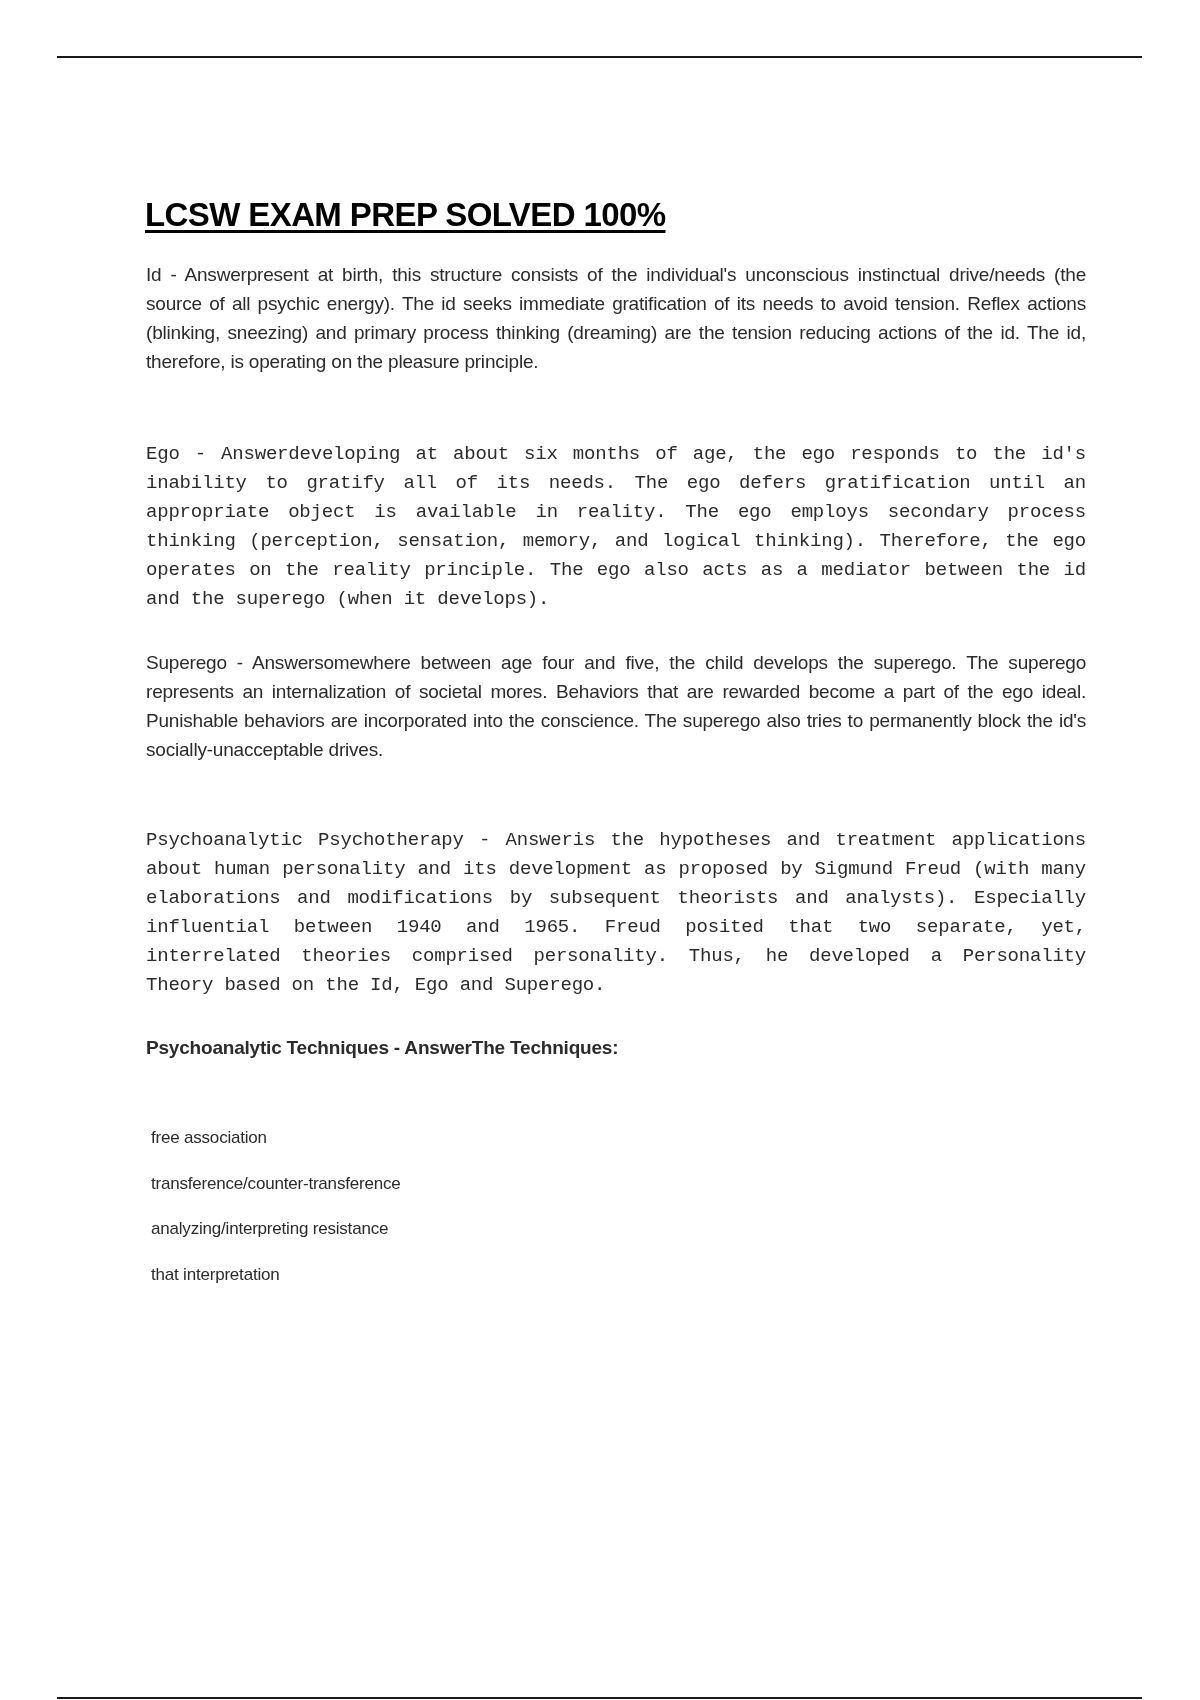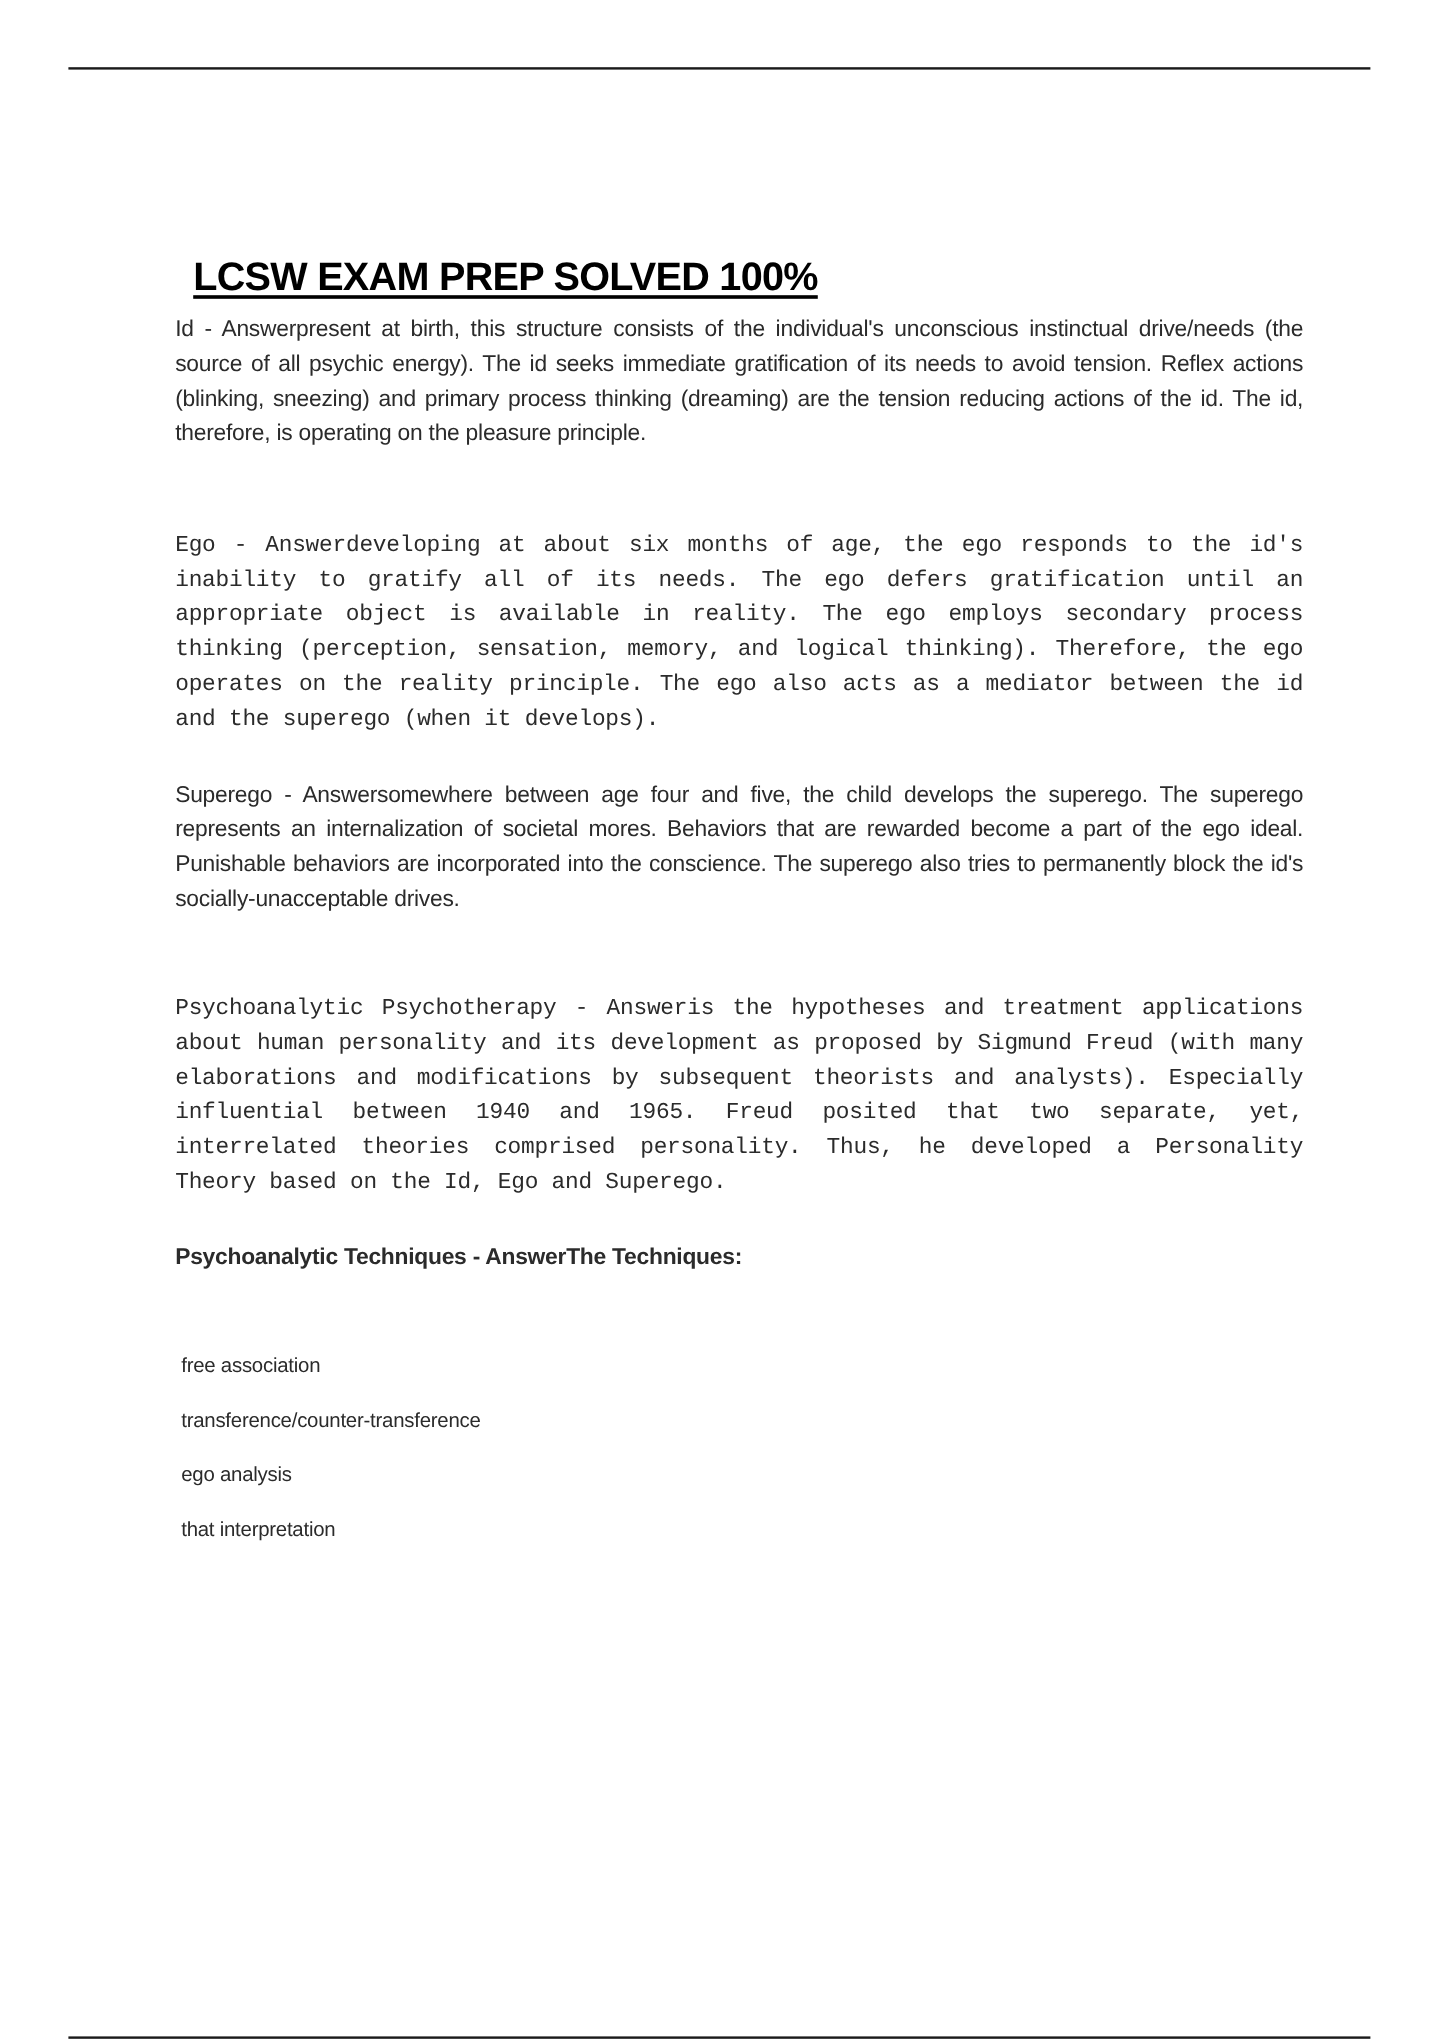--- a/index.html
+++ b/index.html
@@ -1,21 +1,21 @@
 <!DOCTYPE html>
 <html><head>
 <meta charset="utf-8">
 <style>
   html, body { margin: 0; padding: 0; background: #ffffff; }
   body { width: 1200px; height: 1700px; position: relative; overflow: hidden;
          font-family: "Liberation Sans", "DejaVu Sans", sans-serif; color: #2b2b2b; }
   .rule { position: absolute; left: 57px; width: 1085px; height: 2px; background: #1a1a1a; }
   .rule.top { top: 56px; }
   .rule.bottom { top: 1697px; }
-  .title { position: absolute; left: 145px; top: 196px; margin: 16px;
+  .title { position: absolute; left: 145px; top: 196px; margin: 0;
            font-size: 33px; font-weight: bold; color: #000; letter-spacing: -0.6px;
            text-decoration: underline; text-decoration-thickness: 3px; text-underline-offset: 4px; }
   .para { position: absolute; left: 146px; width: 940px; margin: 0;
           font-size: 19px; line-height: 29px; text-align: justify; letter-spacing: -0.2px; }
   .p-id { top: 260px; }
   .p-ego { top: 440px; font-family: Liberation Mono, monospace; }
   .p-superego { top: 648px; }
   .p-psychotherapy { top: 826px; font-family: Liberation Mono, monospace; }
   .p-techniques { top: 1033px; font-weight: bold; }
   .list { position: absolute; left: 151px; top: 1124px; margin: 0; padding: 0; list-style: none; }
@@ -30,17 +30,17 @@
 
 <p class="para p-id">Id - Answerpresent at birth, this structure consists of the individual's unconscious instinctual drive/needs (the source of all psychic energy). The id seeks immediate gratification of its needs to avoid tension. Reflex actions (blinking, sneezing) and primary process thinking (dreaming) are the tension reducing actions of the id. The id, therefore, is operating on the pleasure principle.</p>
 <p class="para p-ego">Ego - Answerdeveloping at about six months of age, the ego responds to the id's inability to gratify all of its needs. The ego defers gratification until an appropriate object is available in reality. The ego employs secondary process thinking (perception, sensation, memory, and logical thinking). Therefore, the ego operates on the reality principle. The ego also acts as a mediator between the id and the superego (when it develops).</p>
 <p class="para p-superego">Superego - Answersomewhere between age four and five, the child develops the superego. The superego represents an internalization of societal mores. Behaviors that are rewarded become a part of the ego ideal. Punishable behaviors are incorporated into the conscience. The superego also tries to permanently block the id's socially-unacceptable drives.</p>
 <p class="para p-psychotherapy">Psychoanalytic Psychotherapy - Answeris the hypotheses and treatment applications about human personality and its development as proposed by Sigmund Freud (with many elaborations and modifications by subsequent theorists and analysts). Especially influential between 1940 and 1965. Freud posited that two separate, yet, interrelated theories comprised personality. Thus, he developed a Personality Theory based on the Id, Ego and Superego.</p>
 <p class="para p-techniques">Psychoanalytic Techniques - AnswerThe Techniques:</p>
 
 <ul class="list">
   <li>free association</li>
   <li>transference/counter-transference</li>
-  <li>ego analysis</li>
+  <li>analyzing/interpreting resistance</li>
   <li>that interpretation</li>
 </ul>
 
 <div class="rule bottom"></div>
 
 </body></html>

